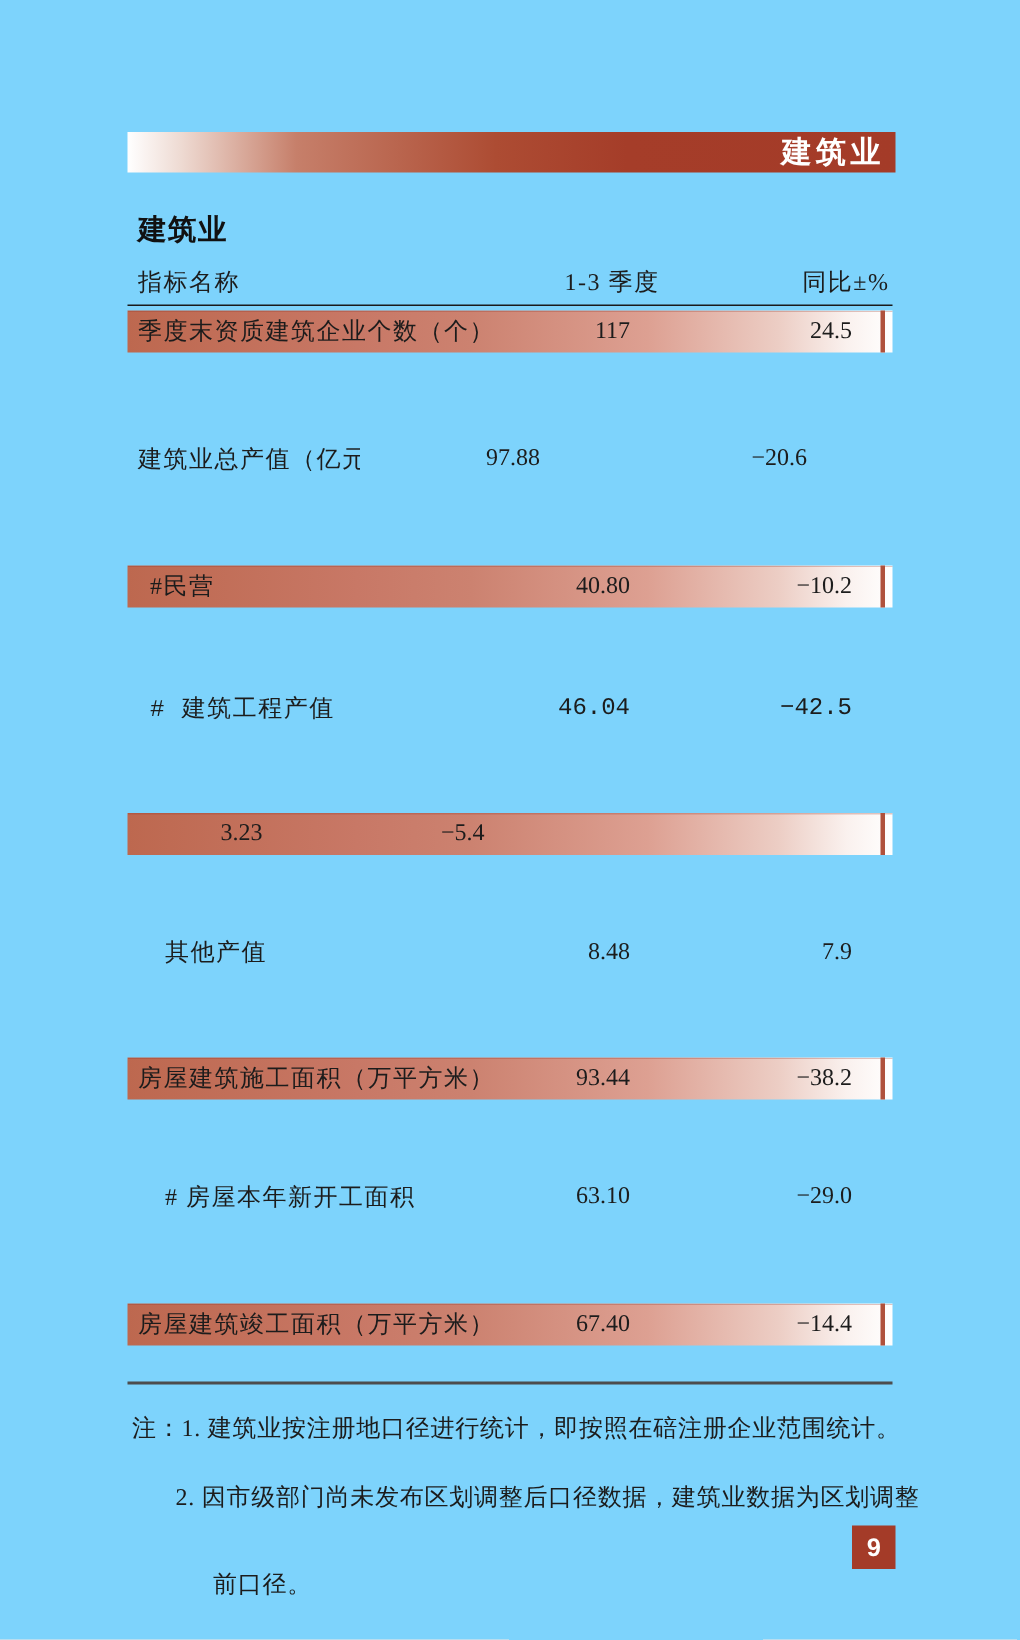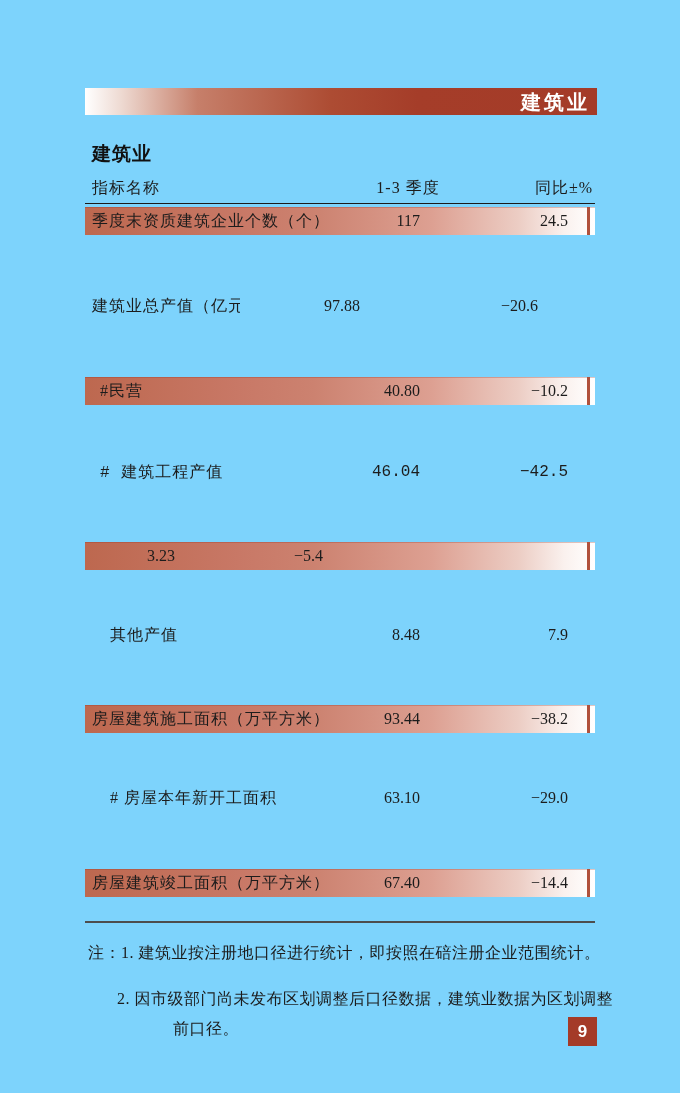--- a/index.html
+++ b/index.html
@@ -53,21 +53,21 @@
   .col-yoy{width:148px;text-align:right;flex:0 0 auto;}
   .col-sp{width:27px;flex:0 0 auto;}
   
   .r0{top:207px;} .r1{top:292px;gap:30px;} .r2{top:377px;} .r3{top:458px;font-family:Liberation Mono, monospace;}
   .r4{top:542px;} .r5{top:621px;} .r6{top:705px;} .r7{top:784px;} .r8{top:869px;}
   
   .bottom-rule{position:absolute;left:85px;top:921px;width:510px;height:2px;background:#4d4d4d;}
   .note-line{position:absolute;font-size:16px;letter-spacing:0.5px;line-height:22px;white-space:nowrap;}
   .nl0{left:88px;top:942px;}
   .nl1{left:117px;top:988px;}
-  .nl2{left:142px;top:1018px;margin-left:31px;}
+  .nl2{left:142px;top:1046px;}
   
   .page-badge{
     position:absolute;left:568px;top:1017px;width:29px;height:29px;
     background:#a43b28;color:#fff;display:flex;align-items:center;justify-content:center;
     font-family:"Liberation Sans","DejaVu Sans",sans-serif;font-weight:700;font-size:17px;
   }
 </style>
 </head>
 <body>
 

